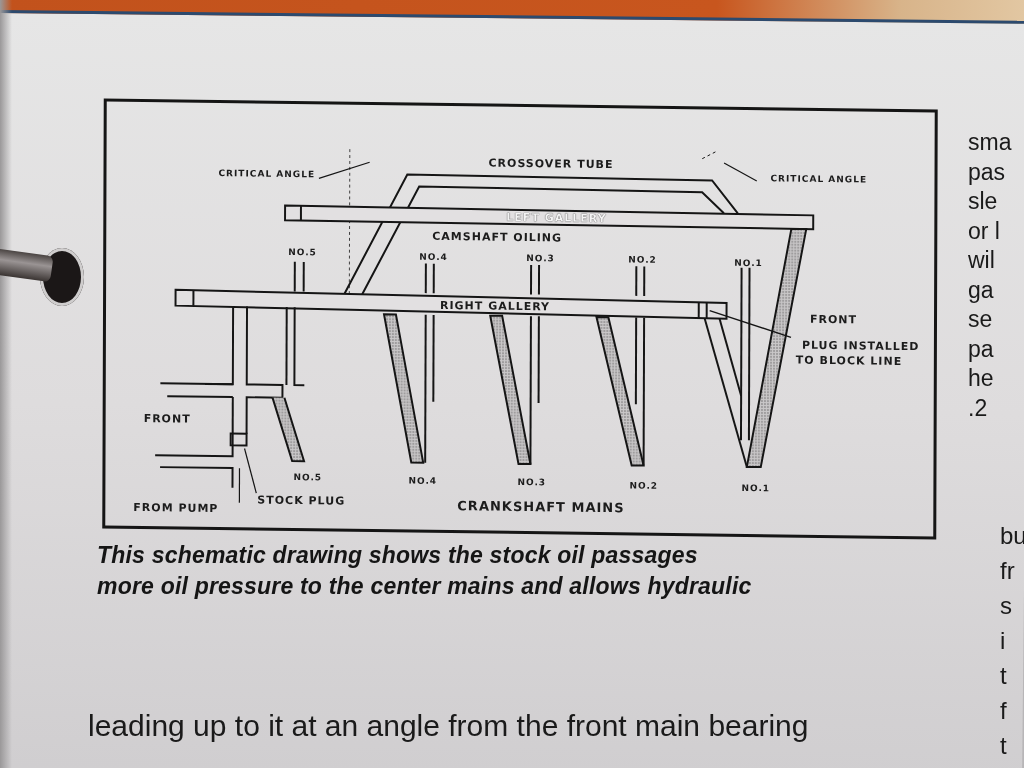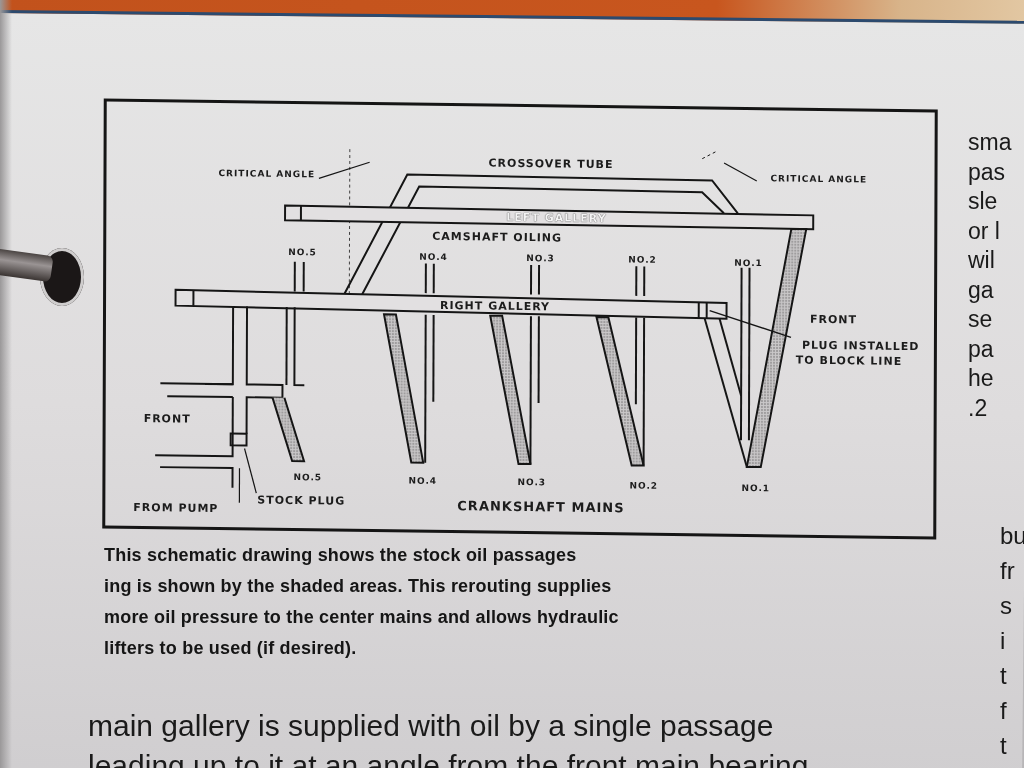--- a/index.html
+++ b/index.html
@@ -35,24 +35,24 @@
   }
   .diagram { position:absolute; left:0; top:0; width:100%; height:100%; }
   .diag-label {
     position:absolute; font-family:"DejaVu Sans", sans-serif; font-weight:bold;
     color:#1c1c1c; white-space:nowrap; letter-spacing:1px;
   }
   .lbl-sm { font-size:9px; }
   .lbl-md { font-size:11px; }
   .lbl-lg { font-size:13px; }
   .caption {
-    position:absolute; left:104px; top:540px; width:850px;
+    position:absolute; left:97px; top:540px; width:850px;
     font-family:"Liberation Sans", sans-serif; font-weight:bold;
-    font-size:18px; line-height:31px; color:#151515;
-    text-align:justify; letter-spacing:0.2px;
+    font-size:23px; line-height:31px; color:#151515;
+    text-align:justify; letter-spacing:0.2px;font-style:italic;
   }
   .caption-line { display:block; white-space:nowrap; }
   .body-text {
     position:absolute; left:88px; top:706px; width:870px;
     font-family:"Liberation Sans", sans-serif; font-size:30px; line-height:40px; color:#1a1a1a;
     white-space:nowrap;
   }
   .side-col {
     position:absolute; left:968px; top:128px; width:60px;
     font-family:"Liberation Sans", sans-serif; font-size:23px; line-height:29.5px; color:#1a1a1a;
@@ -165,27 +165,24 @@
   <span class="diag-label lbl-sm" style="left:303px;top:370px">NO.4</span>
   <span class="diag-label lbl-sm" style="left:412px;top:370px">NO.3</span>
   <span class="diag-label lbl-sm" style="left:524px;top:372px">NO.2</span>
   <span class="diag-label lbl-sm" style="left:636px;top:373px">NO.1</span>
 
   <span class="diag-label lbl-lg" style="left:352px;top:392px">CRANKSHAFT MAINS</span>
 </div>
 
 <div class="caption">
   <span class="caption-line">This schematic drawing shows the stock oil passages</span>
-  <span class="caption-line">ing is shown by the shaded areas.  This rerouting supplies</span>
   <span class="caption-line">more oil pressure to the center mains and allows hydraulic</span>
-  <span class="caption-line">lifters to be used (if desired).</span>
 </div>
 
 <div class="body-text">
-  <span class="side-line">main gallery is supplied with oil by a single passage</span>
   <span class="side-line">leading up to it at an angle from the front main bearing</span>
 </div>
 
 <div class="side-col">
   <span class="side-line">sma</span>
   <span class="side-line">pas</span>
   <span class="side-line">sle</span>
   <span class="side-line">or l</span>
   <span class="side-line">wil</span>
   <span class="side-line">ga</span>

